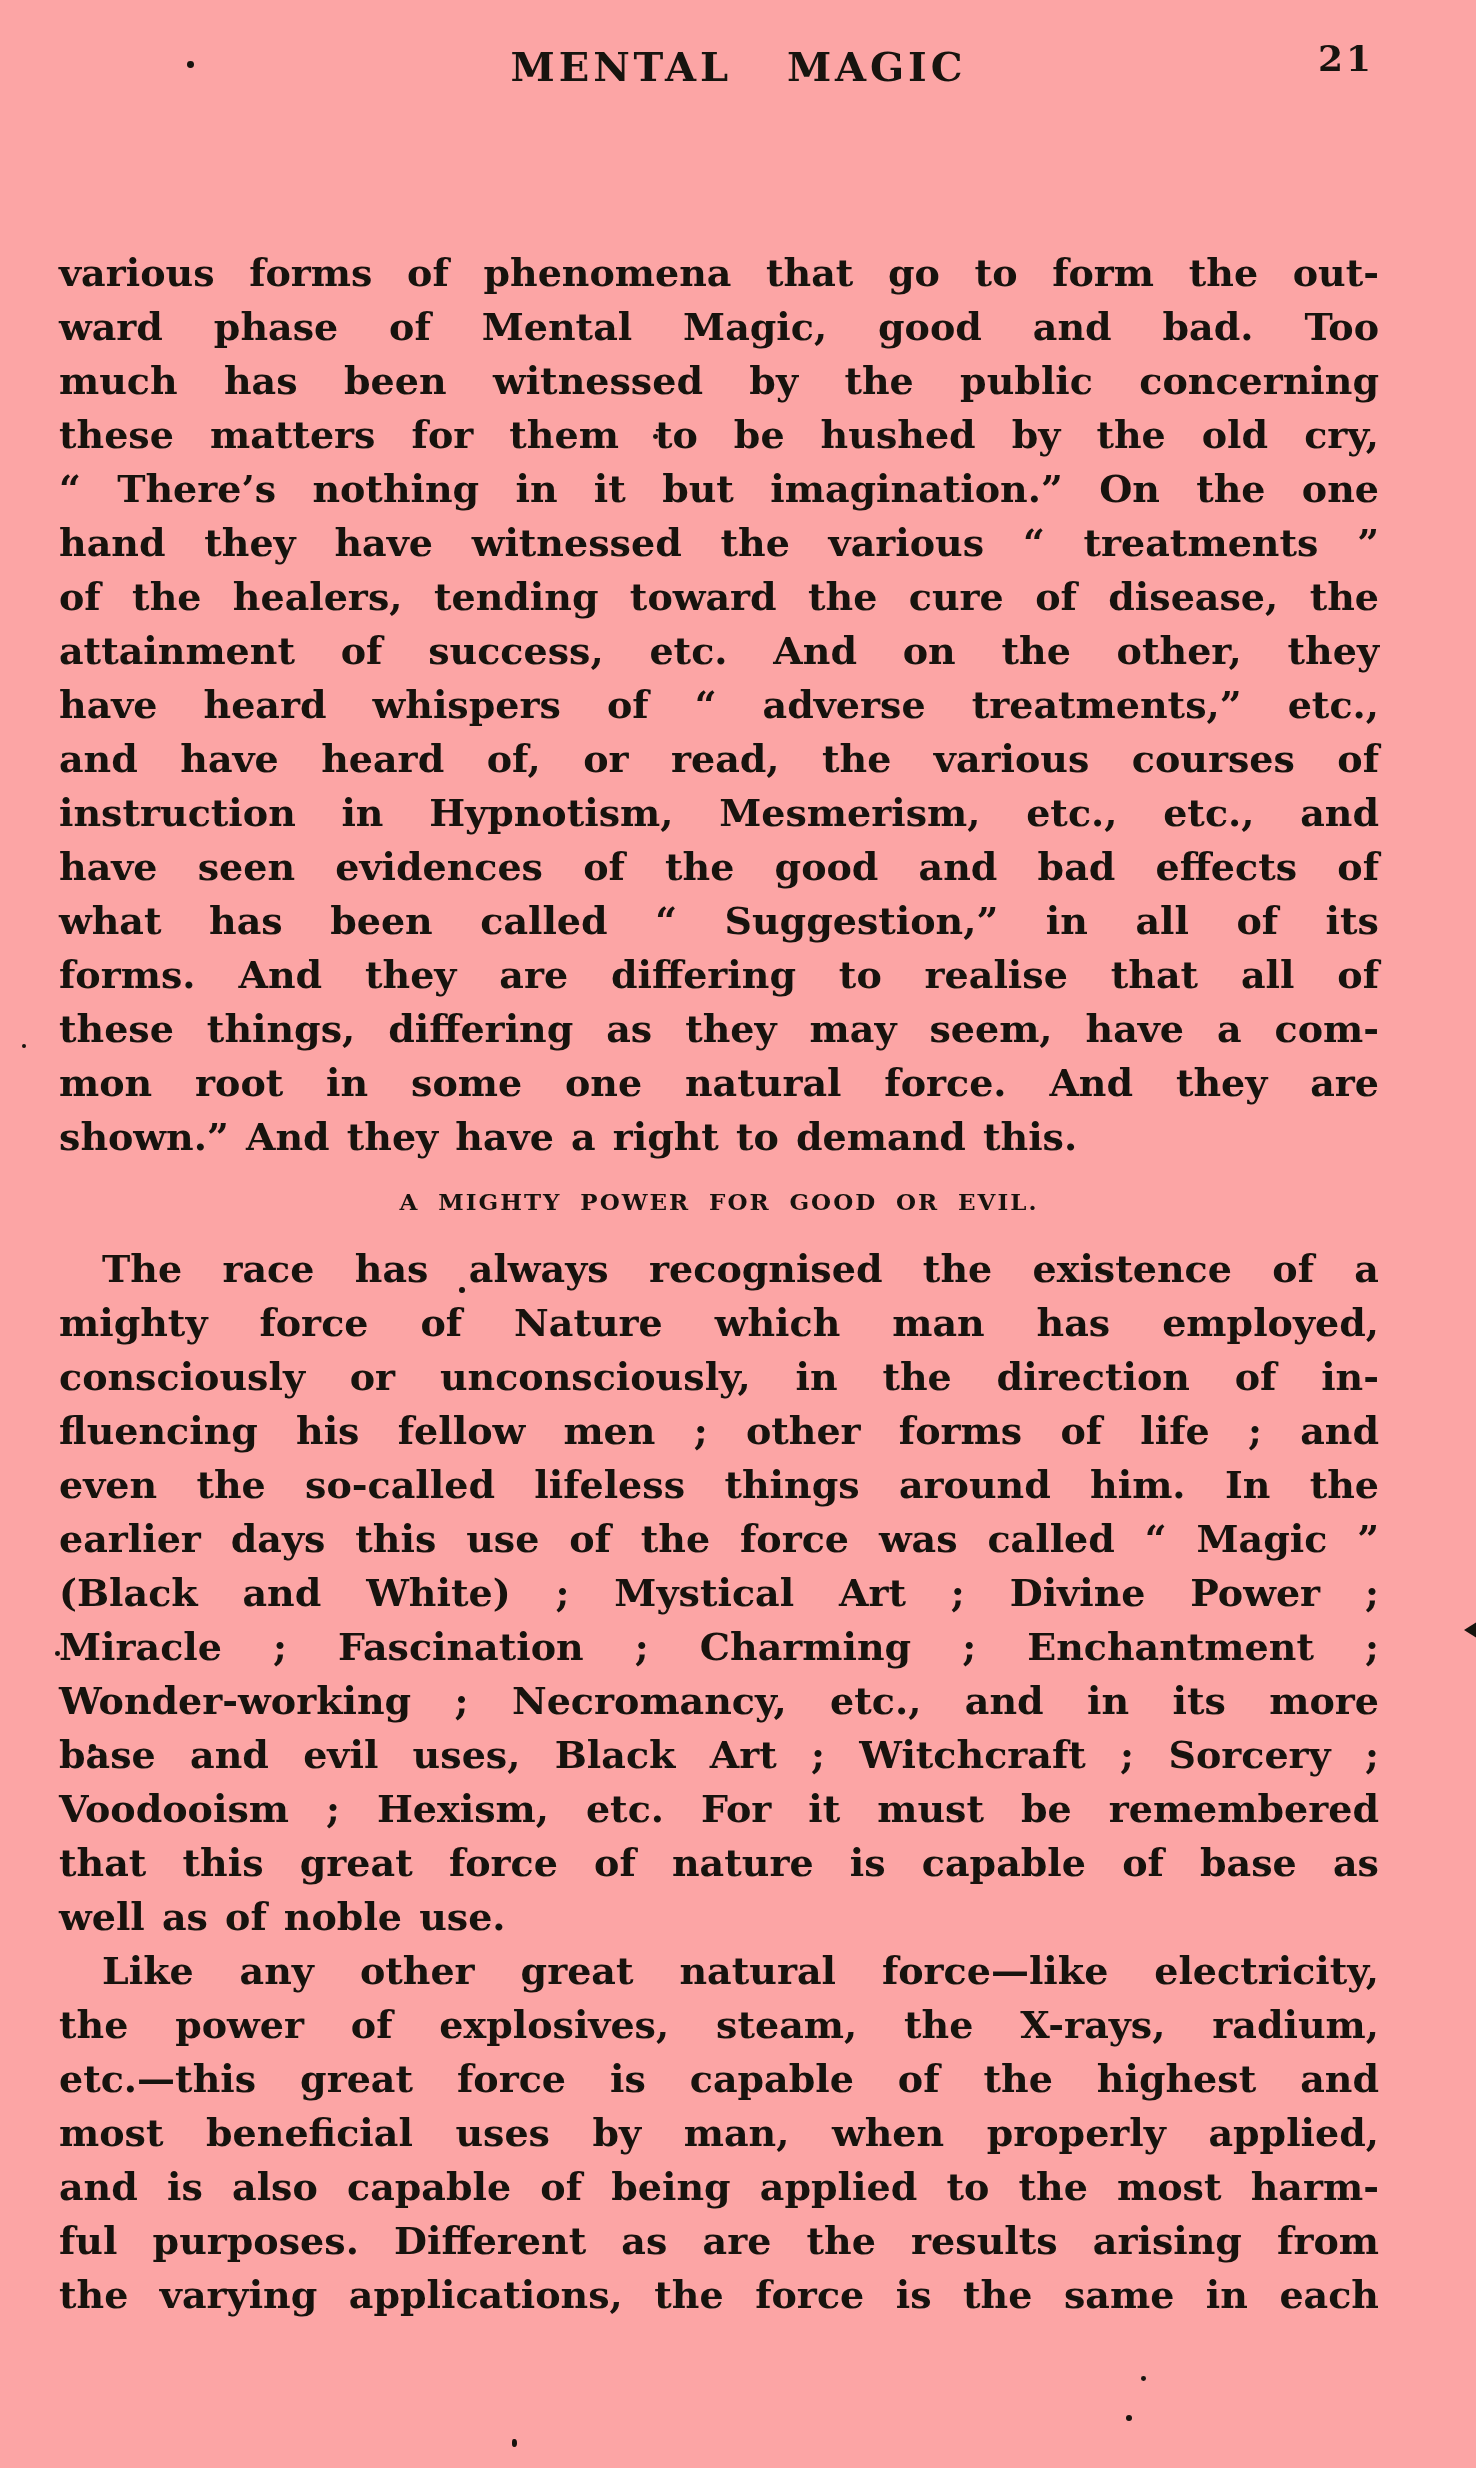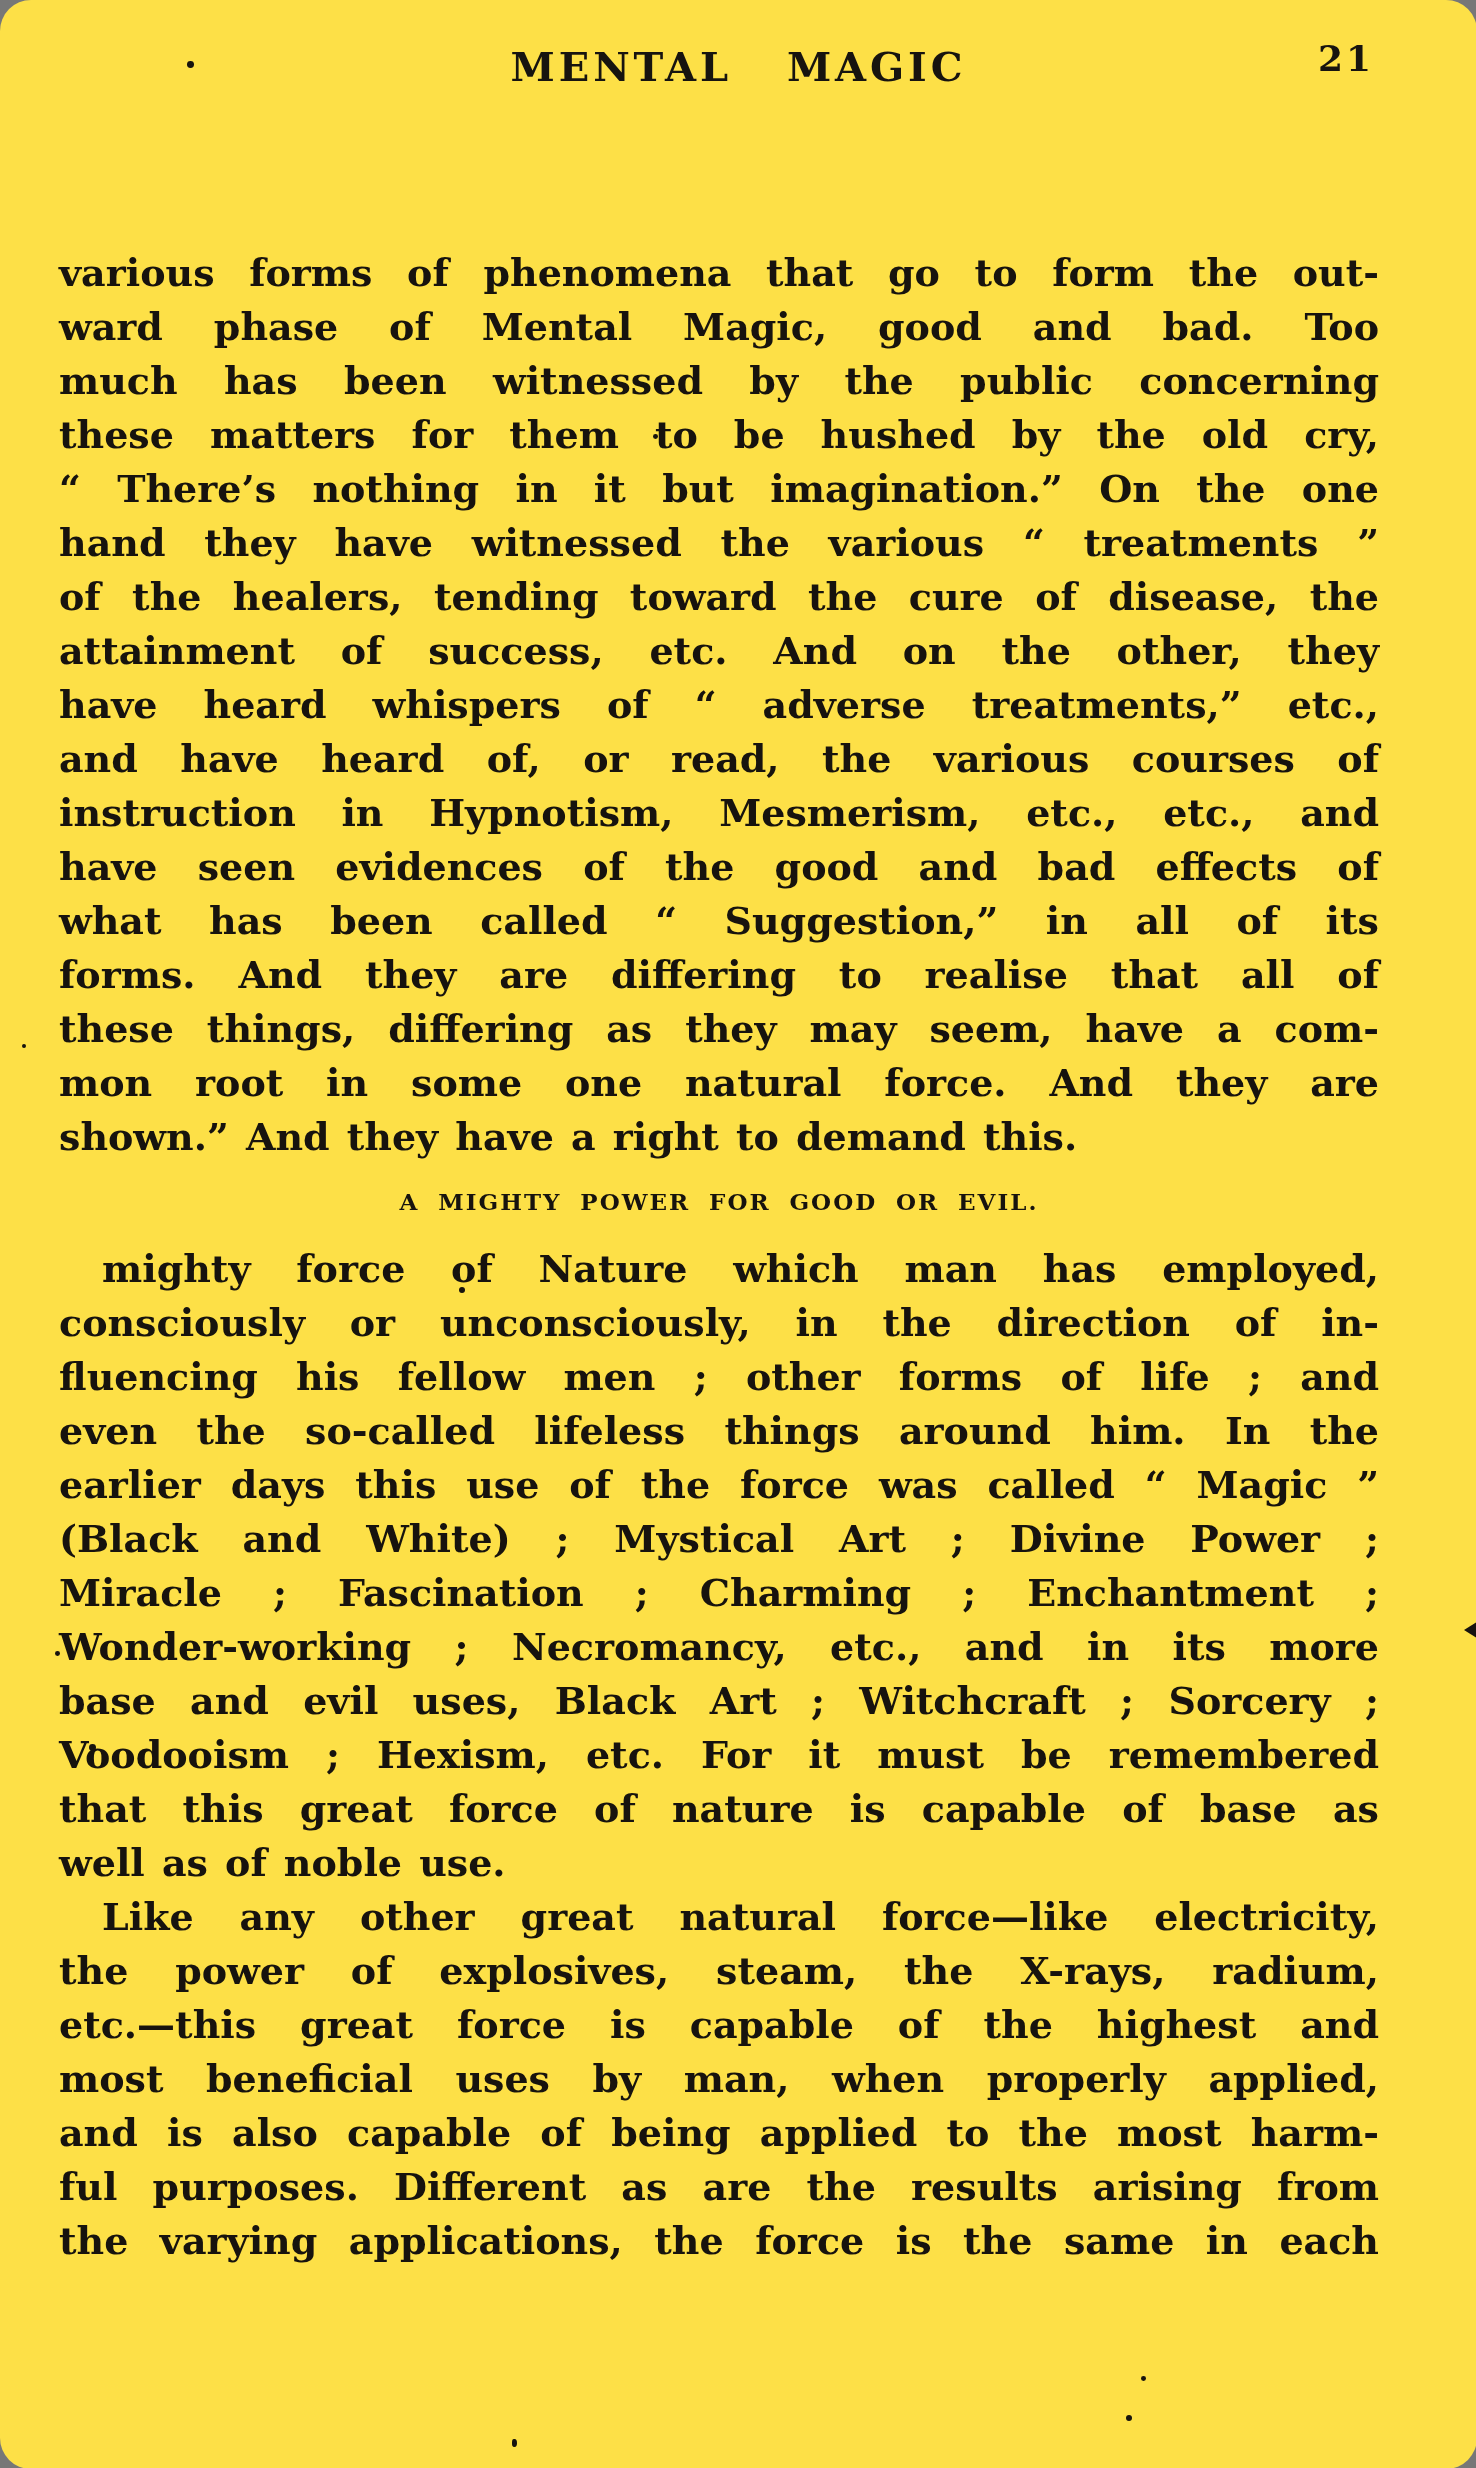--- a/index.html
+++ b/index.html
@@ -59,21 +59,21 @@
   .edge-arrow{
     position:absolute;width:0;height:0;
     border-top:10.8px solid transparent;
     border-bottom:10.8px solid transparent;
     border-right:16.7px solid #17130e;
   }
 </style>
 </head>
 <body>
 
-<div id="page" style="background: #fde047; border-radius: 31px;">
+<div id="page" style="background: #fca5a5;">
 
   <div class="runhead">MENTAL MAGIC</div>
   <div class="pagenum">21</div>
 
   <div class="textcol">
     <div class="para" data-indent-first="false" data-justify-last="false">
         <div class="line">various forms of phenomena that go to form the out-</div>
         <div class="line">ward phase of Mental Magic, good and bad.  Too</div>
         <div class="line">much has been witnessed by the public concerning</div>
         <div class="line">these matters for them to be hushed by the old cry,</div>
@@ -90,20 +90,21 @@
         <div class="line">these things, differing as they may seem, have a com-</div>
         <div class="line">mon root in some one natural force.  And they are</div>
         <div class="line">shown.”  And they have a right to demand this.</div>
       </div>
 
     <div class="sechead">A MIGHTY POWER FOR GOOD OR EVIL.</div>
 
     <div class="para2gap"></div>
 
     <div class="para" data-indent-first="true" data-justify-last="false">
+        <div class="line">The race has always recognised the existence of a</div>
         <div class="line">mighty force of Nature which man has employed,</div>
         <div class="line">consciously or unconsciously, in the direction of in-</div>
         <div class="line">fluencing his fellow men ; other forms of life ; and</div>
         <div class="line">even the so-called lifeless things around him.  In the</div>
         <div class="line">earlier days this use of the force was called “ Magic ”</div>
         <div class="line">(Black and White) ;  Mystical Art ;  Divine Power ;</div>
         <div class="line">Miracle ;  Fascination ;  Charming ;  Enchantment ;</div>
         <div class="line">Wonder-working ; Necromancy, etc., and in its more</div>
         <div class="line">base and evil uses, Black Art ; Witchcraft ; Sorcery ;</div>
         <div class="line">Voodooism ; Hexism, etc.  For it must be remembered</div>

